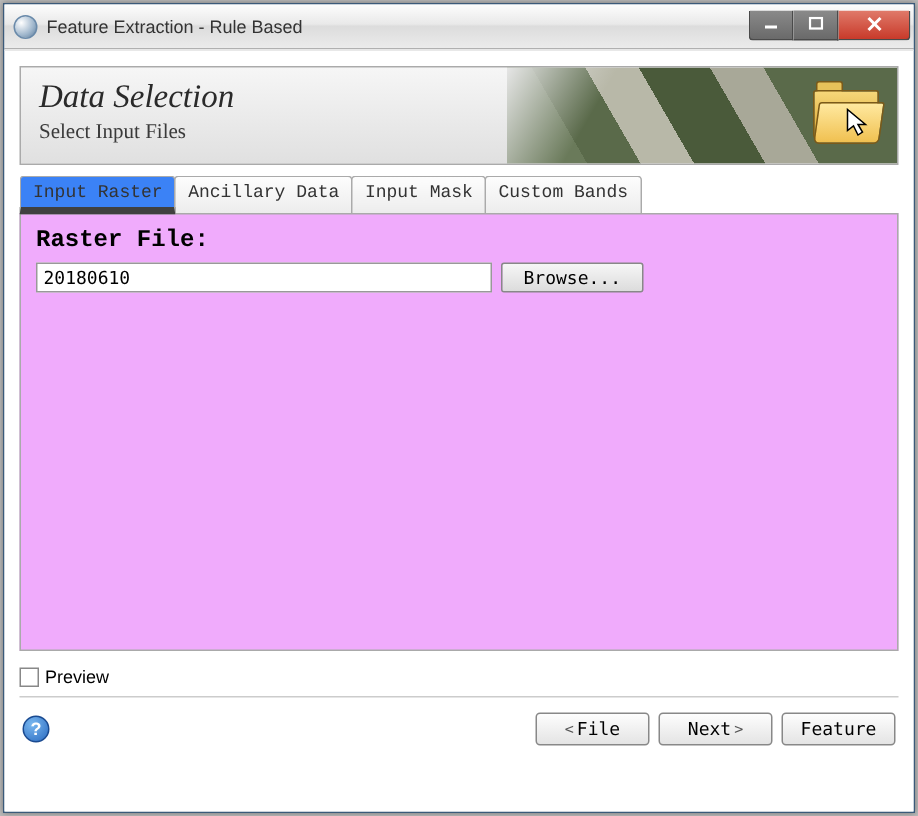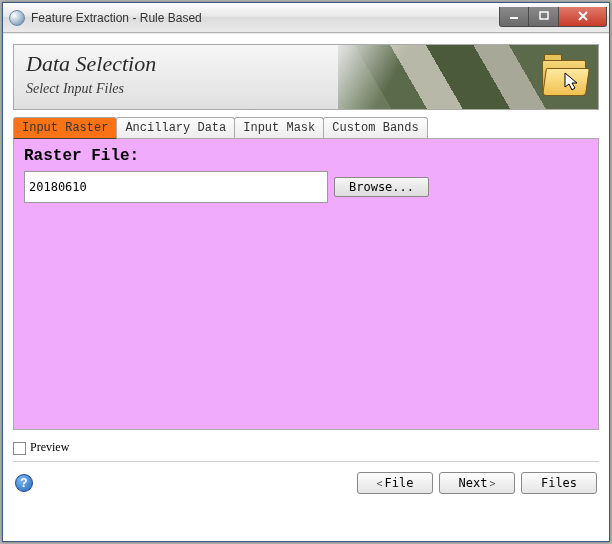--- a/index.html
+++ b/index.html
@@ -80,21 +80,20 @@
   }
   .banner-title {
     font-family: Georgia, "Times New Roman", serif;
     font-size: 22px;
     font-style: italic;
     color: #2a2a2a;
   }
   .banner-sub {
     font-family: Georgia, serif;
     font-size: 14px;
-    font-style: italic;
     color: #3a3a3a;
     margin-top: 4px;
   }
   .banner-img {
     position: absolute;
     right: 0; top: 0;
     width: 260px; height: 64px;
     background:
       linear-gradient(120deg, rgba(230,230,230,1) 0%, rgba(230,230,230,0) 25%),
       linear-gradient(60deg, #6a7a5a 0 18%, #5a6a4a 18% 30%, #b8b8a8 30% 42%, #4a5a3a 42% 58%, #a8a898 58% 70%, #5a6a4a 70% 100%);
@@ -142,22 +141,22 @@
     padding: 3px 8px;
     border: 1px solid #aaa;
     border-bottom: none;
     background: linear-gradient(to bottom,#fdfdfd,#ececec);
     margin-right: -1px;
     cursor: pointer;
     color: #333;
     border-radius: 3px 3px 0 0;
   }
   .tab.active {
-    background: #f97316;
-    border-bottom: 1px solid #404040;
+    background: #3b82f6;
+    border-bottom: 5px solid #404040;
     position: relative;
     z-index: 2;
   }
   .tab-content {
     margin: 0 10px 6px 10px;
     border: 1px solid #aaa;
     height: 292px;
     background: #f0abfc;
     padding: 8px 10px;
     position: relative;
@@ -168,37 +167,37 @@
     font-weight: bold;
     margin-bottom: 6px;
   }
   .field-row { display: flex; align-items: center; gap: 6px; }
   .text-input {
     width: 304px;
     height: 20px;
     border: 1px solid #999;
     font-family: "SimSun", monospace;
     font-size: 12px;
-    padding: 15px 4px;
+    padding: 3px 4px;
     background: #fff;
   }
   .browse-btn {
     height: 20px;
     font-family: "SimSun", monospace;
     font-size: 12px;
     padding: 0 14px;
     border: 1px solid #888;
     background: linear-gradient(to bottom,#f6f6f6,#dcdcdc);
     cursor: pointer;
     border-radius: 2px;
   }
   .preview-row {
     margin: 4px 10px 0 10px;
     display: flex; align-items: flex-end;
-    font-family: Liberation Serif, serif;
+    font-family: Liberation Sans, sans-serif;
     font-size: 12px;
   }
   .checkbox {
     width: 13px; height: 13px;
     border: 1px solid #888;
     background: #fff;
     margin-right: 4px;
     cursor: pointer;
   }
   .hr {
@@ -311,17 +310,17 @@
       <div class="help-icon">?</div>
       <div class="footer-spacer"></div>
       <button class="nav-btn">
         <span class="chev">&lt;</span>
         <span>File</span>
       </button>
       <button class="nav-btn">
         <span>Next</span>
         <span class="chev">&gt;</span>
       </button>
-      <button class="nav-btn">Files</button>
+      <button class="nav-btn">Feature</button>
     </div>
 
   </div>
 </div>
 
 </body></html>

